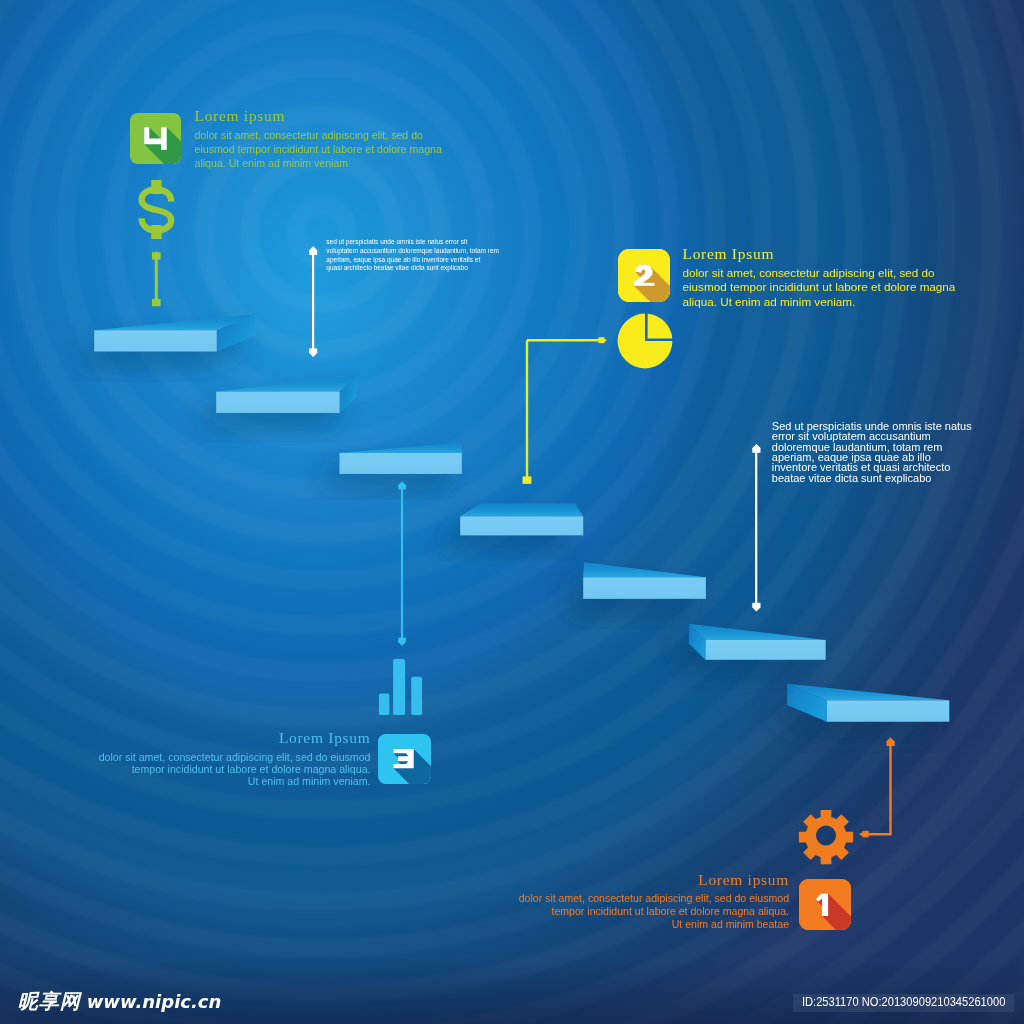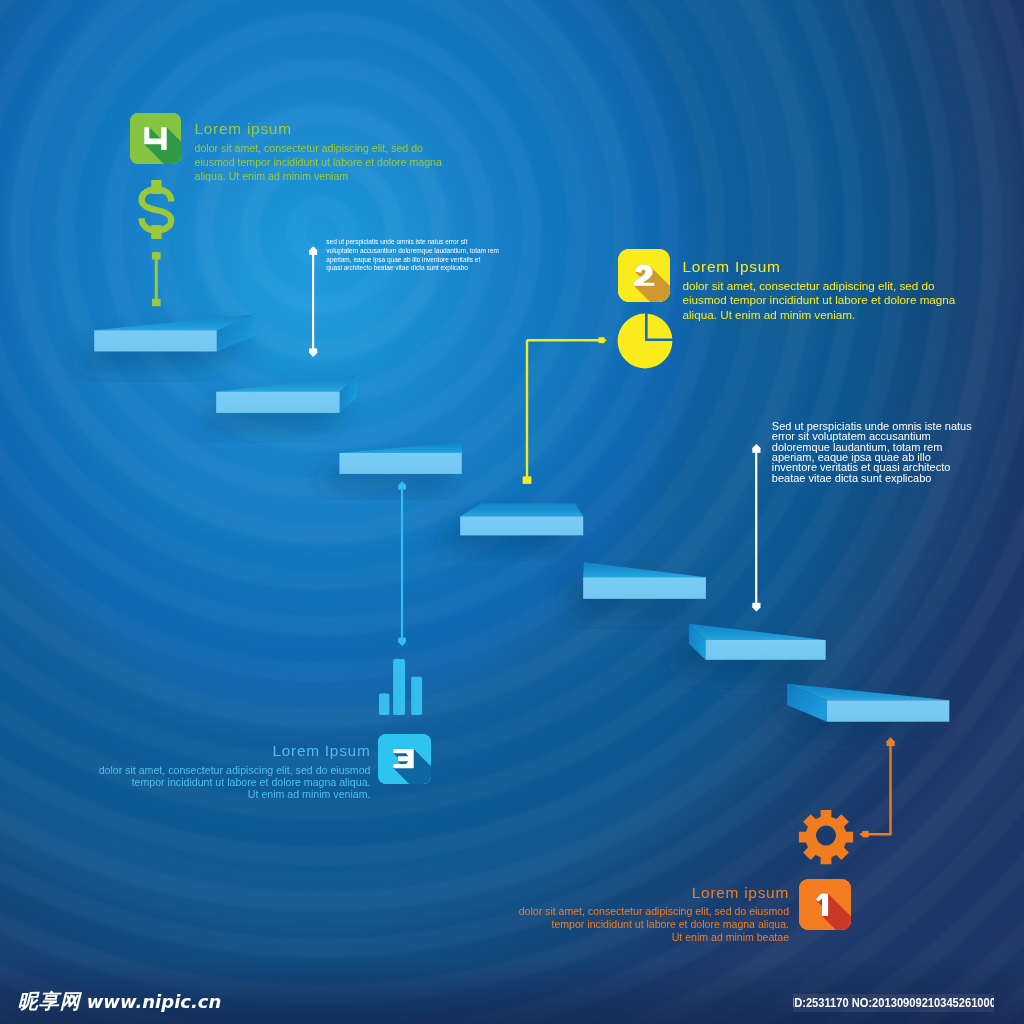--- a/index.html
+++ b/index.html
@@ -43,21 +43,21 @@
   .blk{position:absolute;}
   .blk .t{font-family:"Liberation Sans",sans-serif;font-weight:400;letter-spacing:0.2px;}
   .blk .b{font-family:"Liberation Sans",sans-serif;font-weight:400;}
   .note{position:absolute;color:#fff;font-family:"Liberation Sans",sans-serif;}
 
   #badge4{left:130px;top:113.4px;width:51px;height:51px;background:#85C440;border-radius:8px;}
   #badge2{left:617.8px;top:248.8px;width:52px;height:53px;background:#FAEC1C;border-radius:11px;}
   #badge3{left:378.2px;top:734.1px;width:53px;height:50px;background:#2EC4F0;border-radius:8px;}
   #badge1{left:798.9px;top:878.9px;width:52px;height:51px;background:#F47C20;border-radius:9px;}
 
-  .blk .t{font-family:Liberation Sans, sans-serif;font-weight:400;letter-spacing:0.75px;white-space:nowrap;margin-top:13px;}
+  .blk .t{font-family:Liberation Serif, serif;font-weight:400;letter-spacing:0.75px;white-space:nowrap;}
   .blk .b{font-family:"Liberation Sans",sans-serif;font-weight:400;}
   .blk .b>div{white-space:nowrap;}
 
   #blk4{left:194.5px;top:107.5px;width:232px;color:#9CC93B;}
   #blk4 .t{font-size:15.4px;line-height:16px;}
   #blk4 .b{font-size:10.6px;line-height:14.2px;padding-top:4.5px;}
   #blk2{left:682.5px;top:245.5px;width:256px;color:#FCEC1E;}
   #blk2 .t{font-size:15.4px;line-height:16px;}
   #blk2 .b{font-size:11.7px;line-height:14.3px;padding-top:4.5px;}
   #blk3{left:98px;top:729.5px;width:272.5px;color:#4FC0EA;text-align:right;}
@@ -89,22 +89,22 @@
   #logo .l2{left:73.4px;top:26.9px;font-size:22.5px;line-height:22.5px;}
   #swatches{position:absolute;left:152.7px;top:31px;width:70.7px;height:16px;display:flex;}
   #swatches span{flex:1 1 auto;height:100%;}
 
   
   #wm{position:absolute;left:17.7px;top:991px;color:#fff;display:flex;align-items:baseline;}
   #wm-cn{font-family:"DejaVu Sans",sans-serif;font-weight:bold;font-style:italic;font-size:20px;
     letter-spacing:1px;line-height:21px;}
   #wm-url{font-family:"DejaVu Sans",sans-serif;font-weight:bold;font-style:italic;font-size:18px;
     line-height:21px;margin-left:6px;}
-  #idbox{position:absolute;left:792.7px;top:993.8px;width:201px;height:18.3px;background:rgba(255,255,255,0.075);
-    display:flex;align-items:center;justify-content:center;overflow:hidden;font-weight:bold;}
+  #idbox{position:absolute;left:792.7px;top:993.8px;width:221px;height:18.3px;background:rgba(255,255,255,0.075);
+    display:flex;justify-content:center;overflow:hidden;}
   #idbox span{color:#fff;font-family:"Liberation Sans",sans-serif;font-size:13.1px;white-space:nowrap;
     display:inline-block;transform:scaleX(0.85);}
 </style>
 </head>
 <body>
 
 <div id="stage">
   <div id="bg"></div>
   <div id="bgrings"></div>
   <svg id="stairs" width="1024" height="1024" viewBox="0 0 1024 1024" style="position:absolute;left:0;top:0;">

